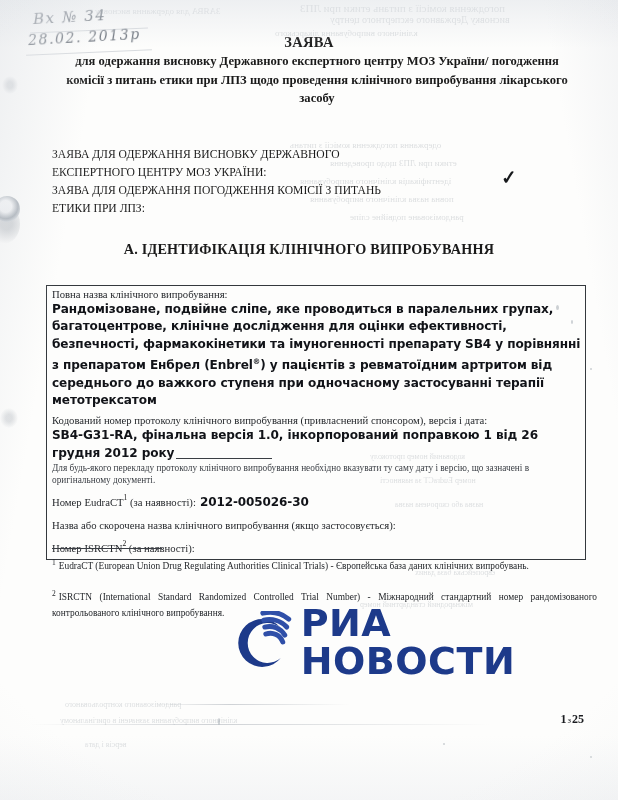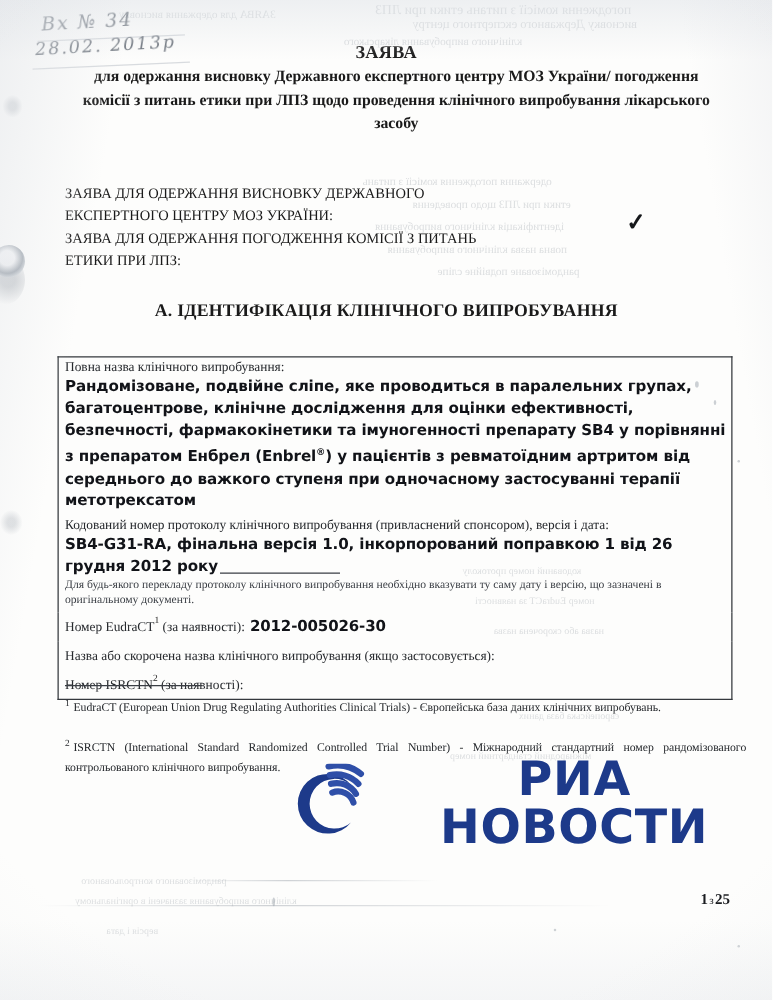--- a/index.html
+++ b/index.html
@@ -226,21 +226,20 @@
   }
   .wm-mark { display: block; }
   .wm-text {
     font-family: "DejaVu Sans", sans-serif;
     font-weight: bold;
     font-size: 38px;
     color: #1d3a8a;
     letter-spacing: 0.5px;
     margin-left: 6px;
     line-height: 1;
-    text-align: center;
   }
 
   
   .page-number {
     position: absolute;
     right: 34px;
     top: 712px;
     font-family: "Liberation Serif", serif;
     font-weight: bold;
     font-size: 12px;

